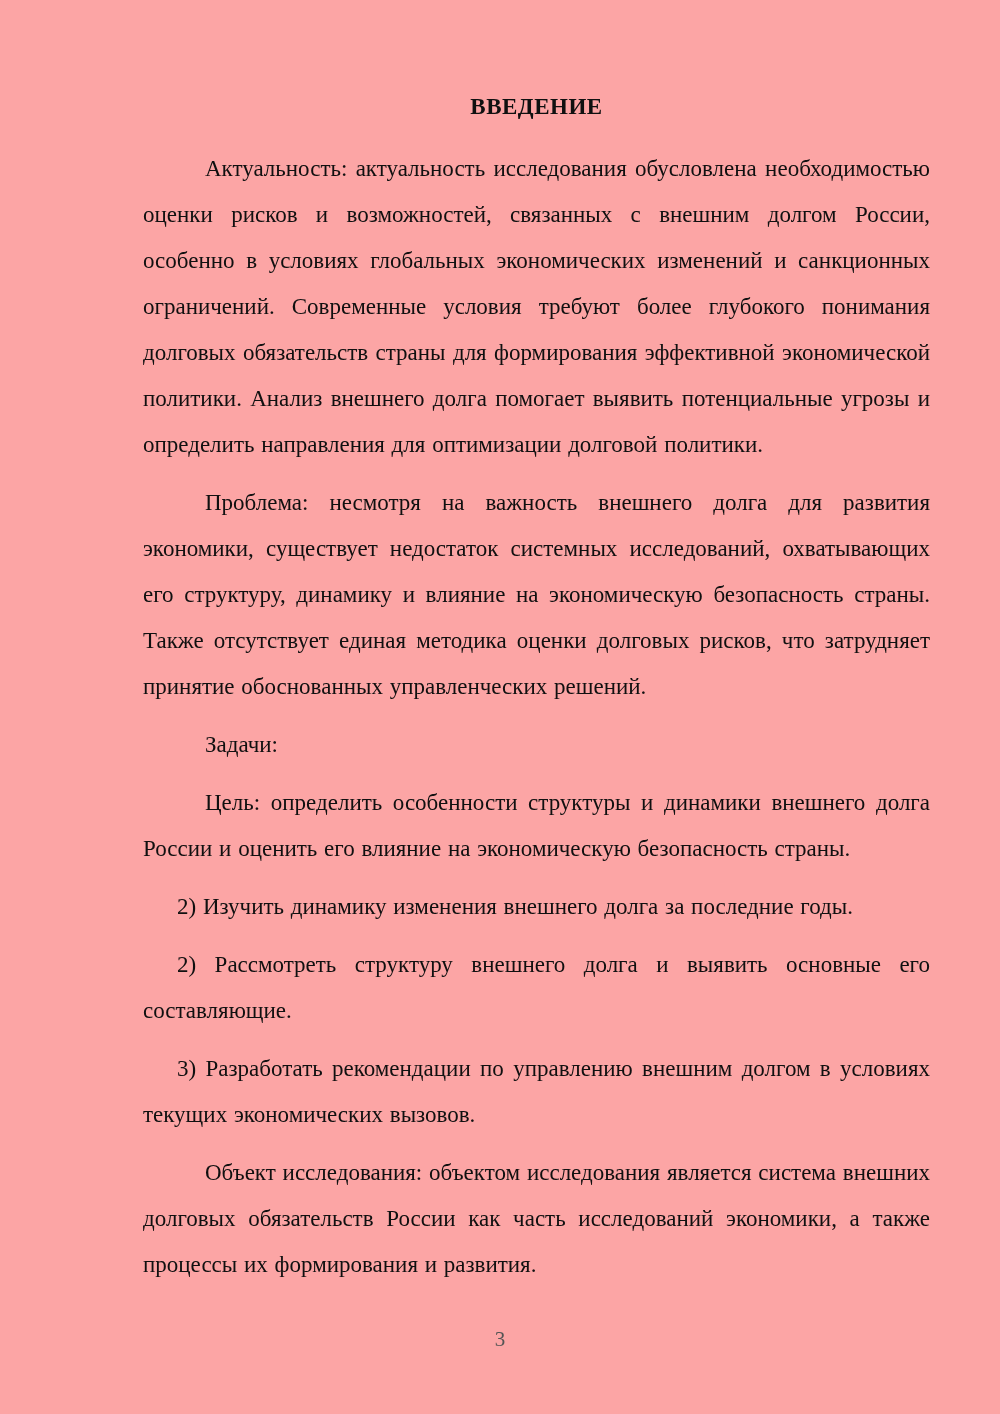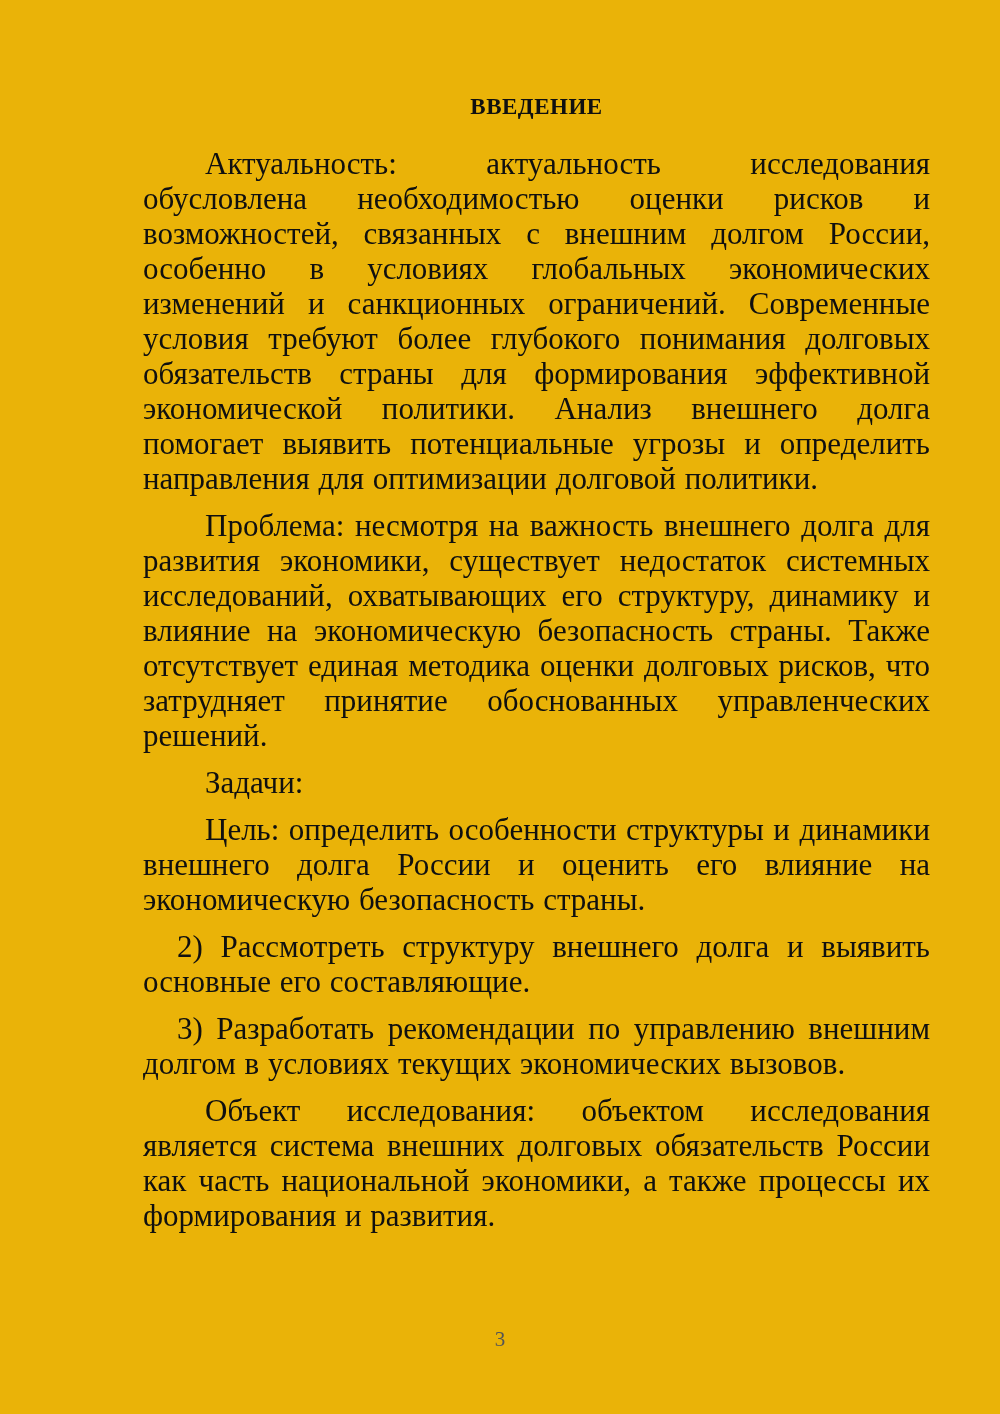--- a/index.html
+++ b/index.html
@@ -6,35 +6,35 @@
   html, body { background: #ffffff; }
   body {
     width: 1000px;
     height: 1414px;
     font-family: "Liberation Serif", "DejaVu Serif", serif;
   }
   .page {
     position: relative;
     width: 1000px;
     height: 1414px;
-    background: #eab308;
+    background: #fca5a5;
     padding: 93px 70px 0 143px;
     color: #101010;
   }
   .doc-title {
     font-size: 23px;
     line-height: 27px;
     font-weight: bold;
     text-align: center;
     letter-spacing: 0.5px;
     margin: 0 0 26px 0;
   }
   .para {
-    font-size: 31px;
-    line-height: 35px;
+    font-size: 23px;
+    line-height: 46px;
     text-align: justify;
     text-indent: 62px;
     margin: 0 0 12px 0;
     word-spacing: 1px;
   }
   .task {
     text-indent: 34px;
   }
   .page-number {
     position: absolute;
@@ -56,23 +56,24 @@
 
   <p class="para">Актуальность: актуальность исследования обусловлена необходимостью оценки рисков и возможностей, связанных с внешним долгом России, особенно в условиях глобальных экономических изменений и санкционных ограничений. Современные условия требуют более глубокого понимания долговых обязательств страны для формирования эффективной экономической политики. Анализ внешнего долга помогает выявить потенциальные угрозы и определить направления для оптимизации долговой политики.</p>
 
   <p class="para">Проблема: несмотря на важность внешнего долга для развития экономики, существует недостаток системных исследований, охватывающих его структуру, динамику и влияние на экономическую безопасность страны. Также отсутствует единая методика оценки долговых рисков, что затрудняет принятие обоснованных управленческих решений.</p>
 
   <p class="para">Задачи:</p>
 
   <p class="para">Цель: определить особенности структуры и динамики внешнего долга России и оценить его влияние на экономическую безопасность страны.</p>
 
 
+  <p class="para task">2) Изучить динамику изменения внешнего долга за последние годы.</p>
 
   <p class="para task">2) Рассмотреть структуру внешнего долга и выявить основные его составляющие.</p>
 
 
   <p class="para task">3) Разработать рекомендации по управлению внешним долгом в условиях текущих экономических вызовов.</p>
 
-  <p class="para">Объект исследования: объектом исследования является система внешних долговых обязательств России как часть национальной экономики, а также процессы их формирования и развития.</p>
+  <p class="para">Объект исследования: объектом исследования является система внешних долговых обязательств России как часть исследований экономики, а также процессы их формирования и развития.</p>
 
   <div class="page-number">3</div>
 
 </div>
 
 </body></html>

